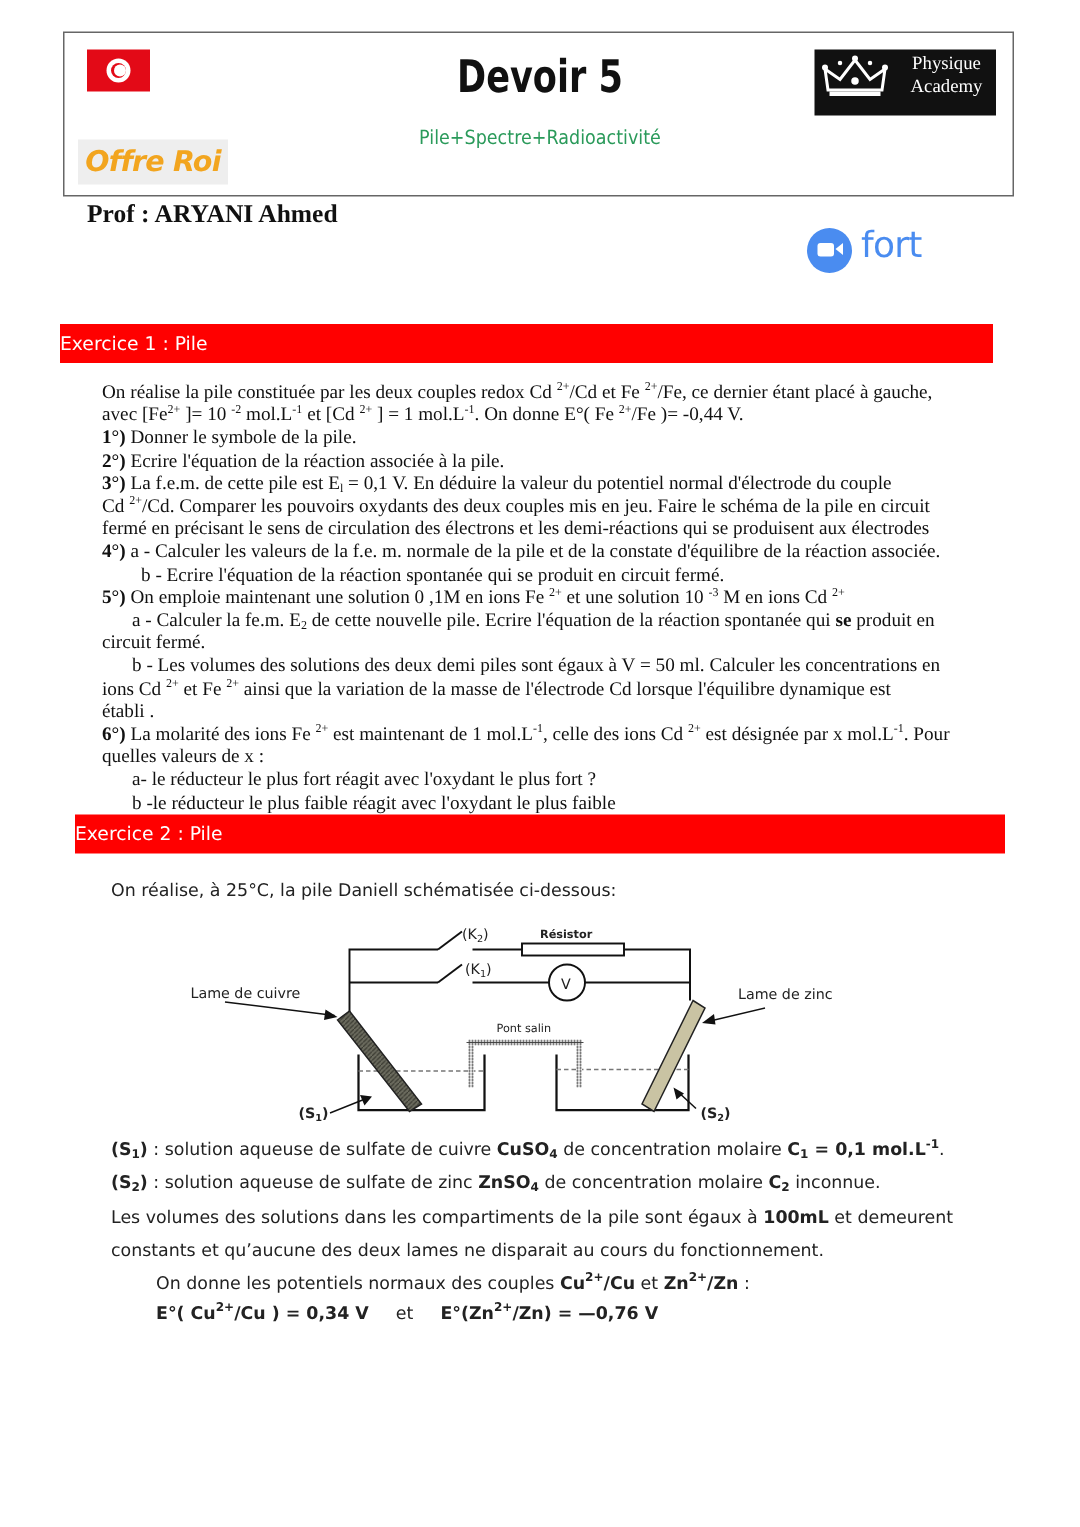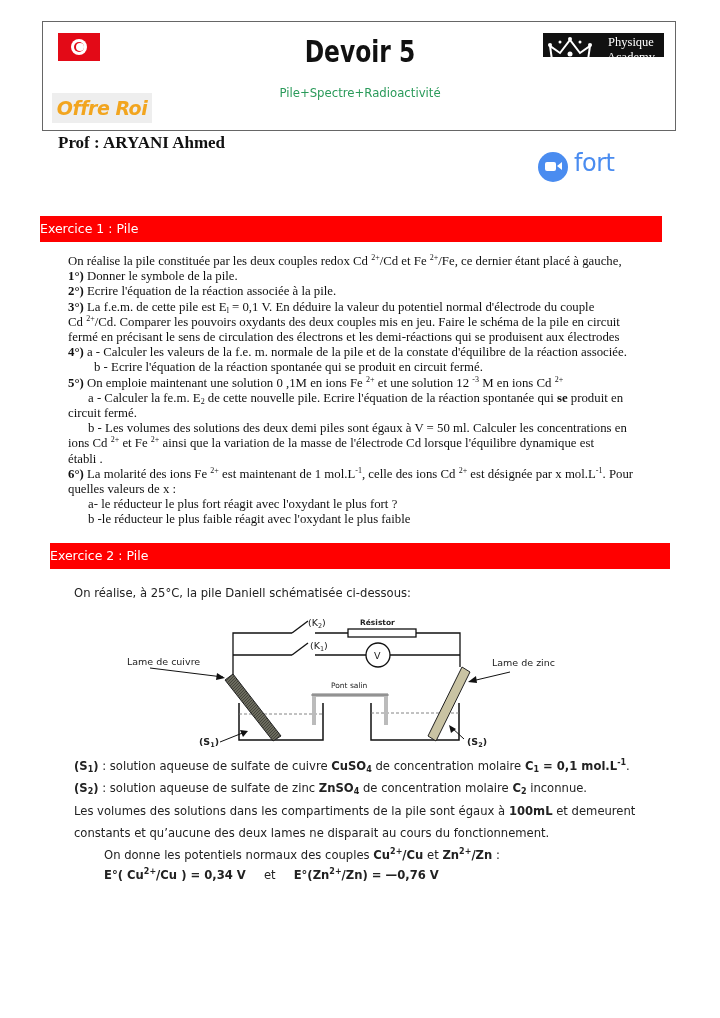--- a/index.html
+++ b/index.html
@@ -5,21 +5,21 @@
   html, body { margin: 0; padding: 0; background: #ffffff; }
   body { width: 720px; height: 1018px; position: relative; overflow: hidden; font-family: "Liberation Serif", serif; color: #111; }
   .header-box { position: absolute; left: 42px; top: 21px; width: 634px; height: 110px; border: 1.5px solid #666; box-sizing: border-box; }
   .flag { position: absolute; left: 58px; top: 33px; width: 42px; height: 28px; background: #e30a17; }
   .flag .disc { position: absolute; left: 13px; top: 6px; width: 16px; height: 16px; border-radius: 50%; background: #fff; }
   .flag .crescent { position: absolute; left: 16px; top: 9px; width: 10px; height: 10px; border-radius: 50%; background: #e30a17; }
   .flag .crescent-cut { position: absolute; left: 18px; top: 10px; width: 8px; height: 8px; border-radius: 50%; background: #fff; }
   .title { position: absolute; left: 0; width: 720px; top: 34px; text-align: center; font-family: "DejaVu Sans", sans-serif; font-weight: bold; font-size: 30px; letter-spacing: 0px; transform: scaleX(0.78); color: #111; }
   .subtitle { position: absolute; left: 0; width: 720px; top: 85px; text-align: center; font-family: "DejaVu Sans", sans-serif; font-size: 13px; color: #2a9a5a; transform: scaleX(0.9); }
   .offre { position: absolute; left: 52px; top: 93px; width: 100px; height: 30px; background: #eeeeee; font-family: "DejaVu Sans", sans-serif; font-weight: bold; font-style: italic; font-size: 19px; color: #f2a51f; line-height: 30px; text-align: center; letter-spacing: -0.5px; }
-  .academy { position: absolute; left: 543px; top: 33px; width: 121px; height: 24px; background: #111; color: #fff; }
+  .academy { position: absolute; left: 543px; top: 33px; width: 121px; height: 44px; background: #111; color: #fff; }
   .academy .crown { position: absolute; left: 3px; top: 3px; width: 48px; height: 30px; }
   .academy .name { position: absolute; left: 56px; top: 2px; width: 64px; text-align: center; font-family: "Liberation Serif", serif; font-size: 12.5px; line-height: 15px; }
   .prof { position: absolute; left: 58px; top: 133px; font-family: "Liberation Serif", serif; font-weight: bold; font-size: 17px; }
   .zoom-logo { position: absolute; left: 538px; top: 152px; height: 32px; }
   .zoom-logo .circ { position: absolute; left: 0; top: 0; width: 30px; height: 30px; border-radius: 50%; background: #4a8cf0; }
   .zoom-logo .cam { position: absolute; left: 7px; top: 10px; width: 11px; height: 9px; background: #fff; border-radius: 2px; }
   .zoom-logo .lens { position: absolute; left: 19px; top: 10px; width: 0; height: 0; border-top: 4px solid transparent; border-bottom: 4px solid transparent; border-right: 5px solid #fff; }
   .zoom-logo .word { position: absolute; left: 36px; top: -3px; font-family: "DejaVu Sans", sans-serif; font-size: 24px; color: #4a8cf0; letter-spacing: -0.5px; }
   .bar { position: absolute; left: 40px; width: 622px; height: 26px; background: #ff0000; color: #fff; font-family: "DejaVu Sans", sans-serif; font-size: 12.5px; line-height: 26px; padding-left: 0; box-sizing: border-box; }
   .bar1 { top: 216px; }
@@ -79,28 +79,29 @@
       <div class="cam"></div>
       <div class="lens"></div>
     </div>
   <div class="word">fort</div>
 </div>
 
 <div class="bar bar1">Exercice 1 :   Pile</div>
 
 <div class="ex1">
   <p><span>On réalise la pile constituée par les deux couples redox Cd </span><sup>2+</sup><span>/Cd  et  Fe </span><sup>2+</sup><span>/Fe, ce dernier étant placé à  gauche,</span></p>
+  <p><span>avec [Fe</span><sup>2+</sup><span> ]= 10 </span><sup>-2</sup><span> mol.L</span><sup>-1</sup><span> et [Cd </span><sup>2+</sup><span> ] = 1 mol.L</span><sup>-1</sup><span>. On donne E°( Fe </span><sup>2+</sup><span>/Fe )= -0,44 V.</span></p>
   <p><b>1°)</b><span> Donner le symbole de la pile.</span></p>
   <p><b>2°)</b><span> Ecrire l'équation de la réaction associée à la pile.</span></p>
   <p><b>3°)</b><span> La f.e.m. de cette pile est E</span><sub>l</sub><span> = 0,1 V. En déduire la valeur du potentiel normal d'électrode du couple</span></p>
   <p><span>Cd </span><sup>2+</sup><span>/Cd. Comparer les pouvoirs oxydants des deux couples mis en jeu. Faire le schéma de la pile en circuit</span></p>
   <p><span>fermé en précisant le sens de circulation des électrons et les demi-réactions qui se produisent aux électrodes</span></p>
   <p><b>4°)</b><span>  a -  Calculer les valeurs de la f.e. m. normale de la pile et de la constate d'équilibre de la réaction associée.</span></p>
   <p class="ind1"><span>b - Ecrire l'équation de la réaction spontanée qui se produit en circuit fermé.</span></p>
-  <p><b>5°)</b><span> On emploie maintenant une solution 0 ,1M en ions Fe </span><sup>2+</sup><span> et une solution 12 </span><sup>-3</sup><span> M en ions Cd </span><sup>2+</sup></p>
+  <p><b>5°)</b><span> On emploie maintenant une solution 0 ,1M en ions Fe </span><sup>2+</sup><span> et une solution 10 </span><sup>-3</sup><span> M en ions Cd </span><sup>2+</sup></p>
   <p class="ind2"><span>a -  Calculer la fe.m. E</span><sub>2</sub><span> de cette nouvelle pile. Ecrire l'équation de la réaction spontanée qui </span><b>se</b><span> produit en</span></p>
   <p><span>circuit fermé.</span></p>
   <p class="ind2"><span>b - Les volumes des solutions des  deux demi piles sont égaux à V = 50 ml. Calculer les concentrations en</span></p>
   <p><span>ions Cd </span><sup>2+</sup><span> et Fe </span><sup>2+</sup><span> ainsi que la variation de la masse de l'électrode Cd lorsque l'équilibre dynamique est</span></p>
   <p><span>établi .</span></p>
   <p><b>6°)</b><span> La molarité des ions Fe </span><sup>2+</sup><span> est maintenant de 1 mol.L</span><sup>-1</sup><span>, celle des ions Cd </span><sup>2+</sup><span> est désignée par x mol.L</span><sup>-1</sup><span>. Pour</span></p>
   <p><span>quelles valeurs de x :</span></p>
   <p class="ind2"><span>a- le réducteur le plus fort réagit avec l'oxydant le plus fort ?</span></p>
   <p class="ind2"><span>b -le réducteur le plus faible réagit avec l'oxydant le plus faible</span></p>
 </div>

